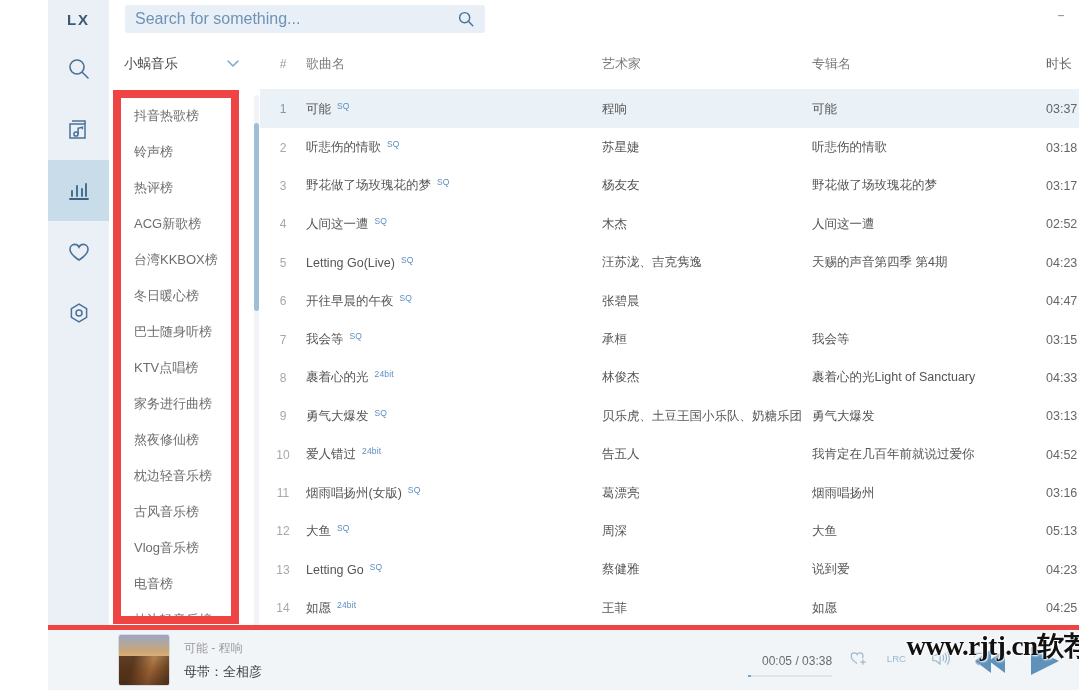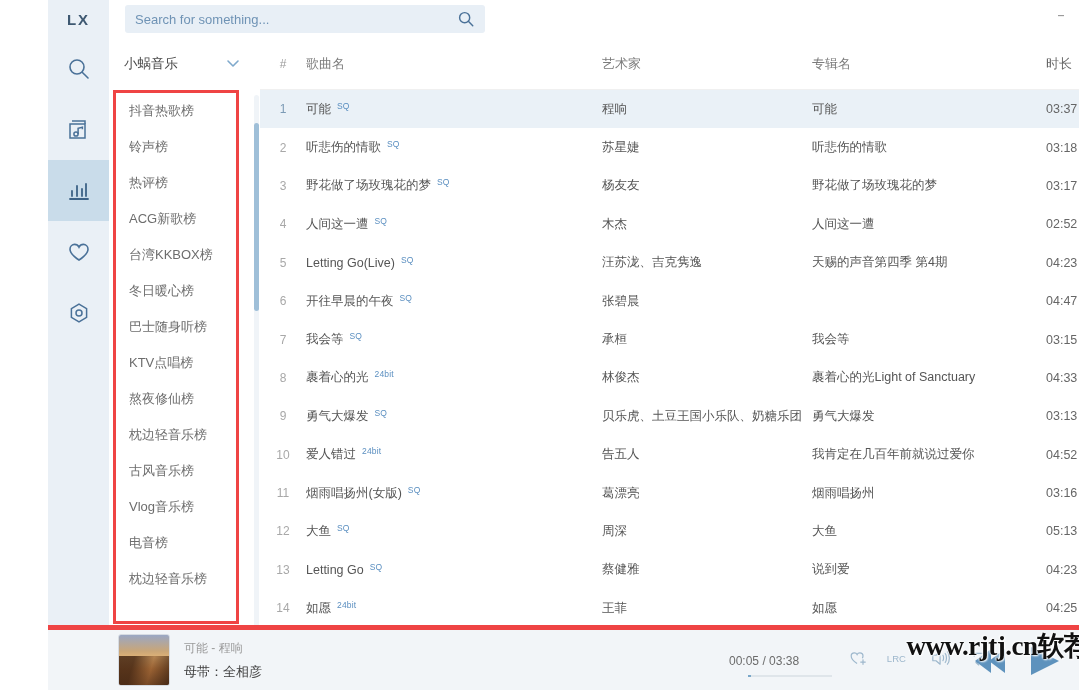--- a/index.html
+++ b/index.html
@@ -47,21 +47,21 @@
   .search-box {
     position: absolute; left: 16px; top: 5px;
     width: 360px; height: 28px;
     background: #e8eff6;
     border-radius: 3px;
     display: flex; align-items: center;
     padding: 0 10px;
   }
   .search-box input {
     flex: 1; border: none; outline: none; background: transparent;
-    font-size: 13px; color: #8b5cf6;
+    font-size: 16px; color: #8b5cf6;
     font-family: "Liberation Sans", sans-serif;
   }
   .search-box input::placeholder { color: #6f93b5; }
   .search-ico { width: 18px; height: 18px; flex: 0 0 18px; cursor: pointer; }
 
   .wincontrols {
     position: absolute; right: 0; top: 0;
     height: 30px; display: flex; align-items: center;
   }
   .winbtn {
@@ -87,21 +87,21 @@
   
   .listpanel {
     position: absolute; left: 61px; top: 90px;
     width: 149px; height: 535px;
     background: #ffffff;
     overflow: hidden;
   }
   .listbox {
     position: absolute; left: 4px; top: 0px;
     width: 126px; height: 534px;
-    border: 3px solid #ef4444;
+    border: 8px solid #ef4444;
     background: #fff;
     overflow: hidden;
   }
   .list-item {
     height: 36px; display: flex; align-items: center;
     padding-left: 13px; font-size: 13px; color: #6d6d6d;
     cursor: pointer; white-space: nowrap;
   }
   .list-scroll {
     position: absolute; left: 206px; top: 95px;
@@ -167,21 +167,21 @@
     content:''; position:absolute; left:-10%; bottom:0;
     width:120%; height:58%;
     background: linear-gradient(100deg, rgba(70,40,20,.85) 30%, rgba(130,80,40,.5) 60%, rgba(60,35,18,.9) 100%);
     transform: skewX(-6deg);
   }
   .meta { margin-left: 14px; display: flex; flex-direction: column; gap: 6px; }
   .meta .line1 { font-size: 12px; color: #9a9a9a; }
   .meta .line2 { font-size: 13px; color: #3f3f3f; }
 
   .timebox {
-    position: absolute; left: 681px; top: 24px;
+    position: absolute; left: 714px; top: 24px;
     font-size: 12px; color: #6b6b6b;
     font-family: "Liberation Sans", sans-serif;
   }
   .progress {
     position: absolute; left: 700px; top: 45px;
     width: 84px; height: 2px; background: #dfe5ea;
   }
   .progress .fill { height: 2px; width: 3px; background: #7aa7c9; }
 
   .ctrls {
@@ -292,20 +292,21 @@
     <div class="listbox">
       <div id="board-items">
           <div class="list-item">抖音热歌榜</div>
           <div class="list-item">铃声榜</div>
           <div class="list-item">热评榜</div>
           <div class="list-item">ACG新歌榜</div>
           <div class="list-item">台湾KKBOX榜</div>
           <div class="list-item">冬日暖心榜</div>
           <div class="list-item">巴士随身听榜</div>
           <div class="list-item">KTV点唱榜</div>
+          <div class="list-item">家务进行曲榜</div>
           <div class="list-item">熬夜修仙榜</div>
           <div class="list-item">枕边轻音乐榜</div>
           <div class="list-item">古风音乐榜</div>
           <div class="list-item">Vlog音乐榜</div>
           <div class="list-item">电音榜</div>
           <div class="list-item">枕边轻音乐榜</div>
         </div>
     </div>
   </div>
   <div class="list-scroll">

